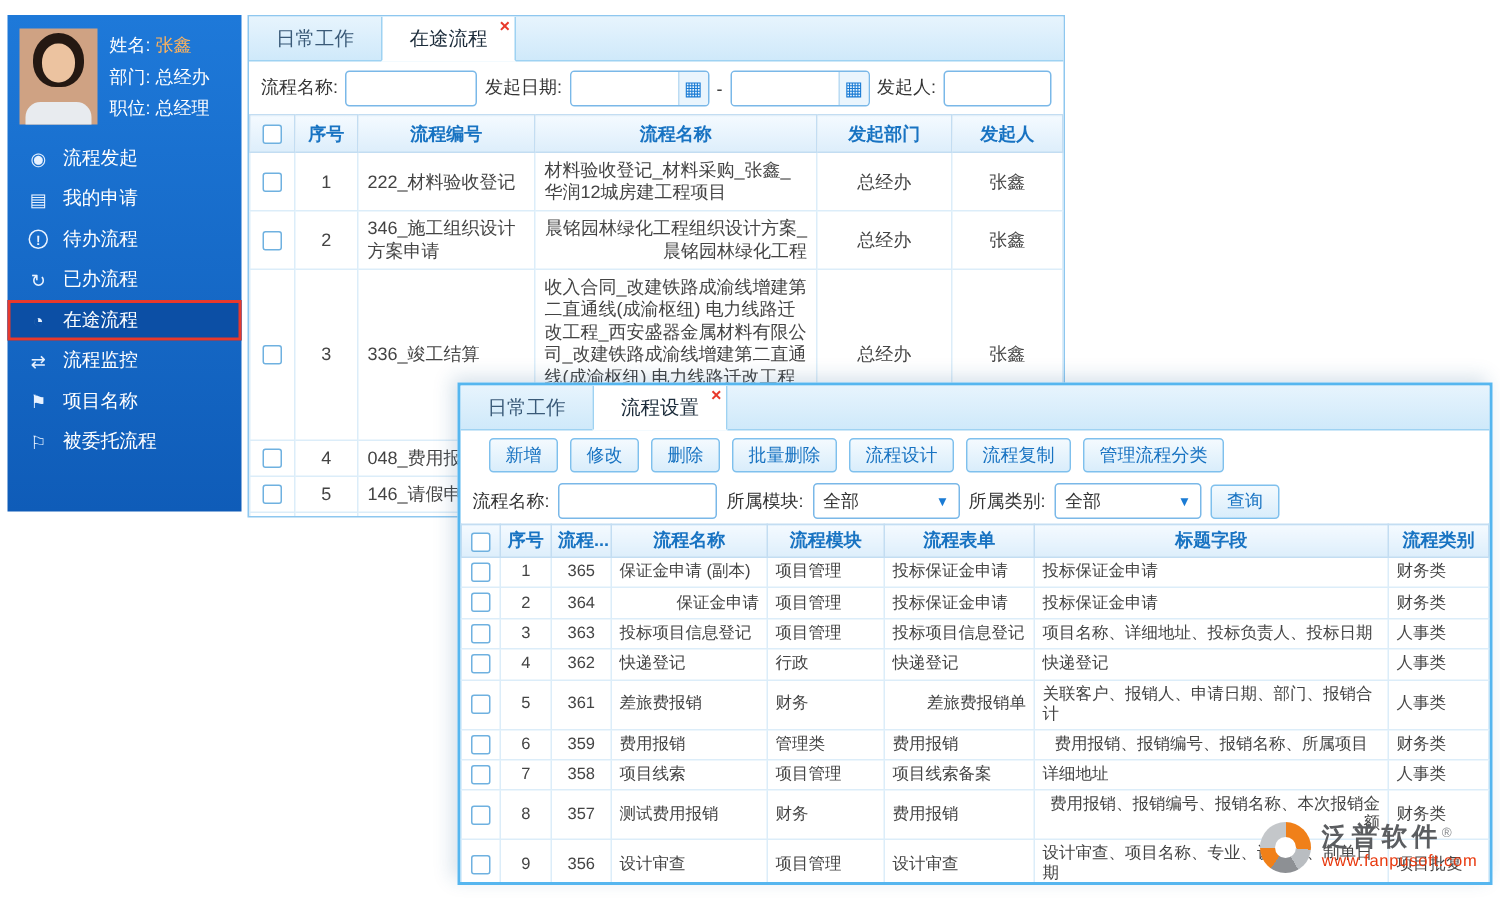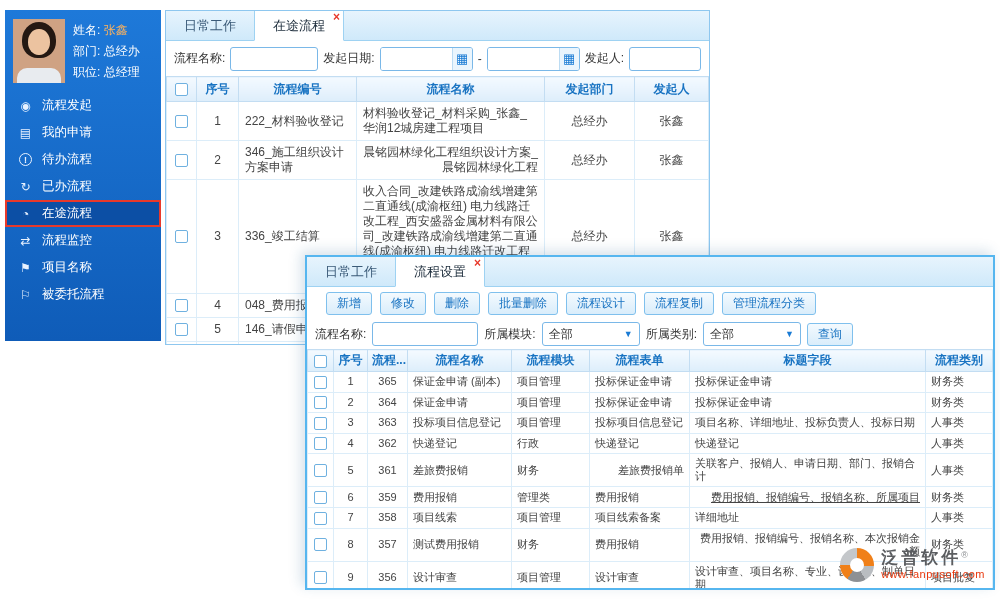--- a/index.html
+++ b/index.html
@@ -284,21 +284,21 @@
           <td style="text-align: left;">保证金申请 (副本)</td>
           <td style="text-align: left;">项目管理</td>
           <td style="text-align: left;">投标保证金申请</td>
           <td class="wrap" style="text-align: left;">投标保证金申请</td>
           <td style="text-align: left;">财务类</td>
         </tr>
         <tr>
           <td class="cb-cell"><span class="cb"></span></td>
           <td style="text-align: center;">2</td>
           <td style="text-align: center;">364</td>
-          <td style="text-align: left;">保证金申请</td>
+          <td style="text-align: right;">保证金申请</td>
           <td style="text-align: left;">项目管理</td>
           <td style="text-align: left;">投标保证金申请</td>
           <td class="wrap" style="text-align: left;">投标保证金申请</td>
           <td style="text-align: left;">财务类</td>
         </tr>
         <tr>
           <td class="cb-cell"><span class="cb"></span></td>
           <td style="text-align: center;">3</td>
           <td style="text-align: center;">363</td>
           <td style="text-align: left;">投标项目信息登记</td>
@@ -327,21 +327,21 @@
           <td class="wrap" style="text-align: left;">关联客户、报销人、申请日期、部门、报销合计</td>
           <td style="text-align: left;">人事类</td>
         </tr>
         <tr>
           <td class="cb-cell"><span class="cb"></span></td>
           <td style="text-align: center;">6</td>
           <td style="text-align: center;">359</td>
           <td style="text-align: left;">费用报销</td>
           <td style="text-align: left;">管理类</td>
           <td style="text-align: left;">费用报销</td>
-          <td class="wrap" style="text-align: right; text-decoration: underline;">费用报销、报销编号、报销名称、所属项目</td>
+          <td class="wrap" style="text-align: center;">费用报销、报销编号、报销名称、所属项目</td>
           <td style="text-align: left;">财务类</td>
         </tr>
         <tr>
           <td class="cb-cell"><span class="cb"></span></td>
           <td style="text-align: center;">7</td>
           <td style="text-align: center;">358</td>
           <td style="text-align: left;">项目线索</td>
           <td style="text-align: left;">项目管理</td>
           <td style="text-align: left;">项目线索备案</td>
           <td class="wrap" style="text-align: left;">详细地址</td>

